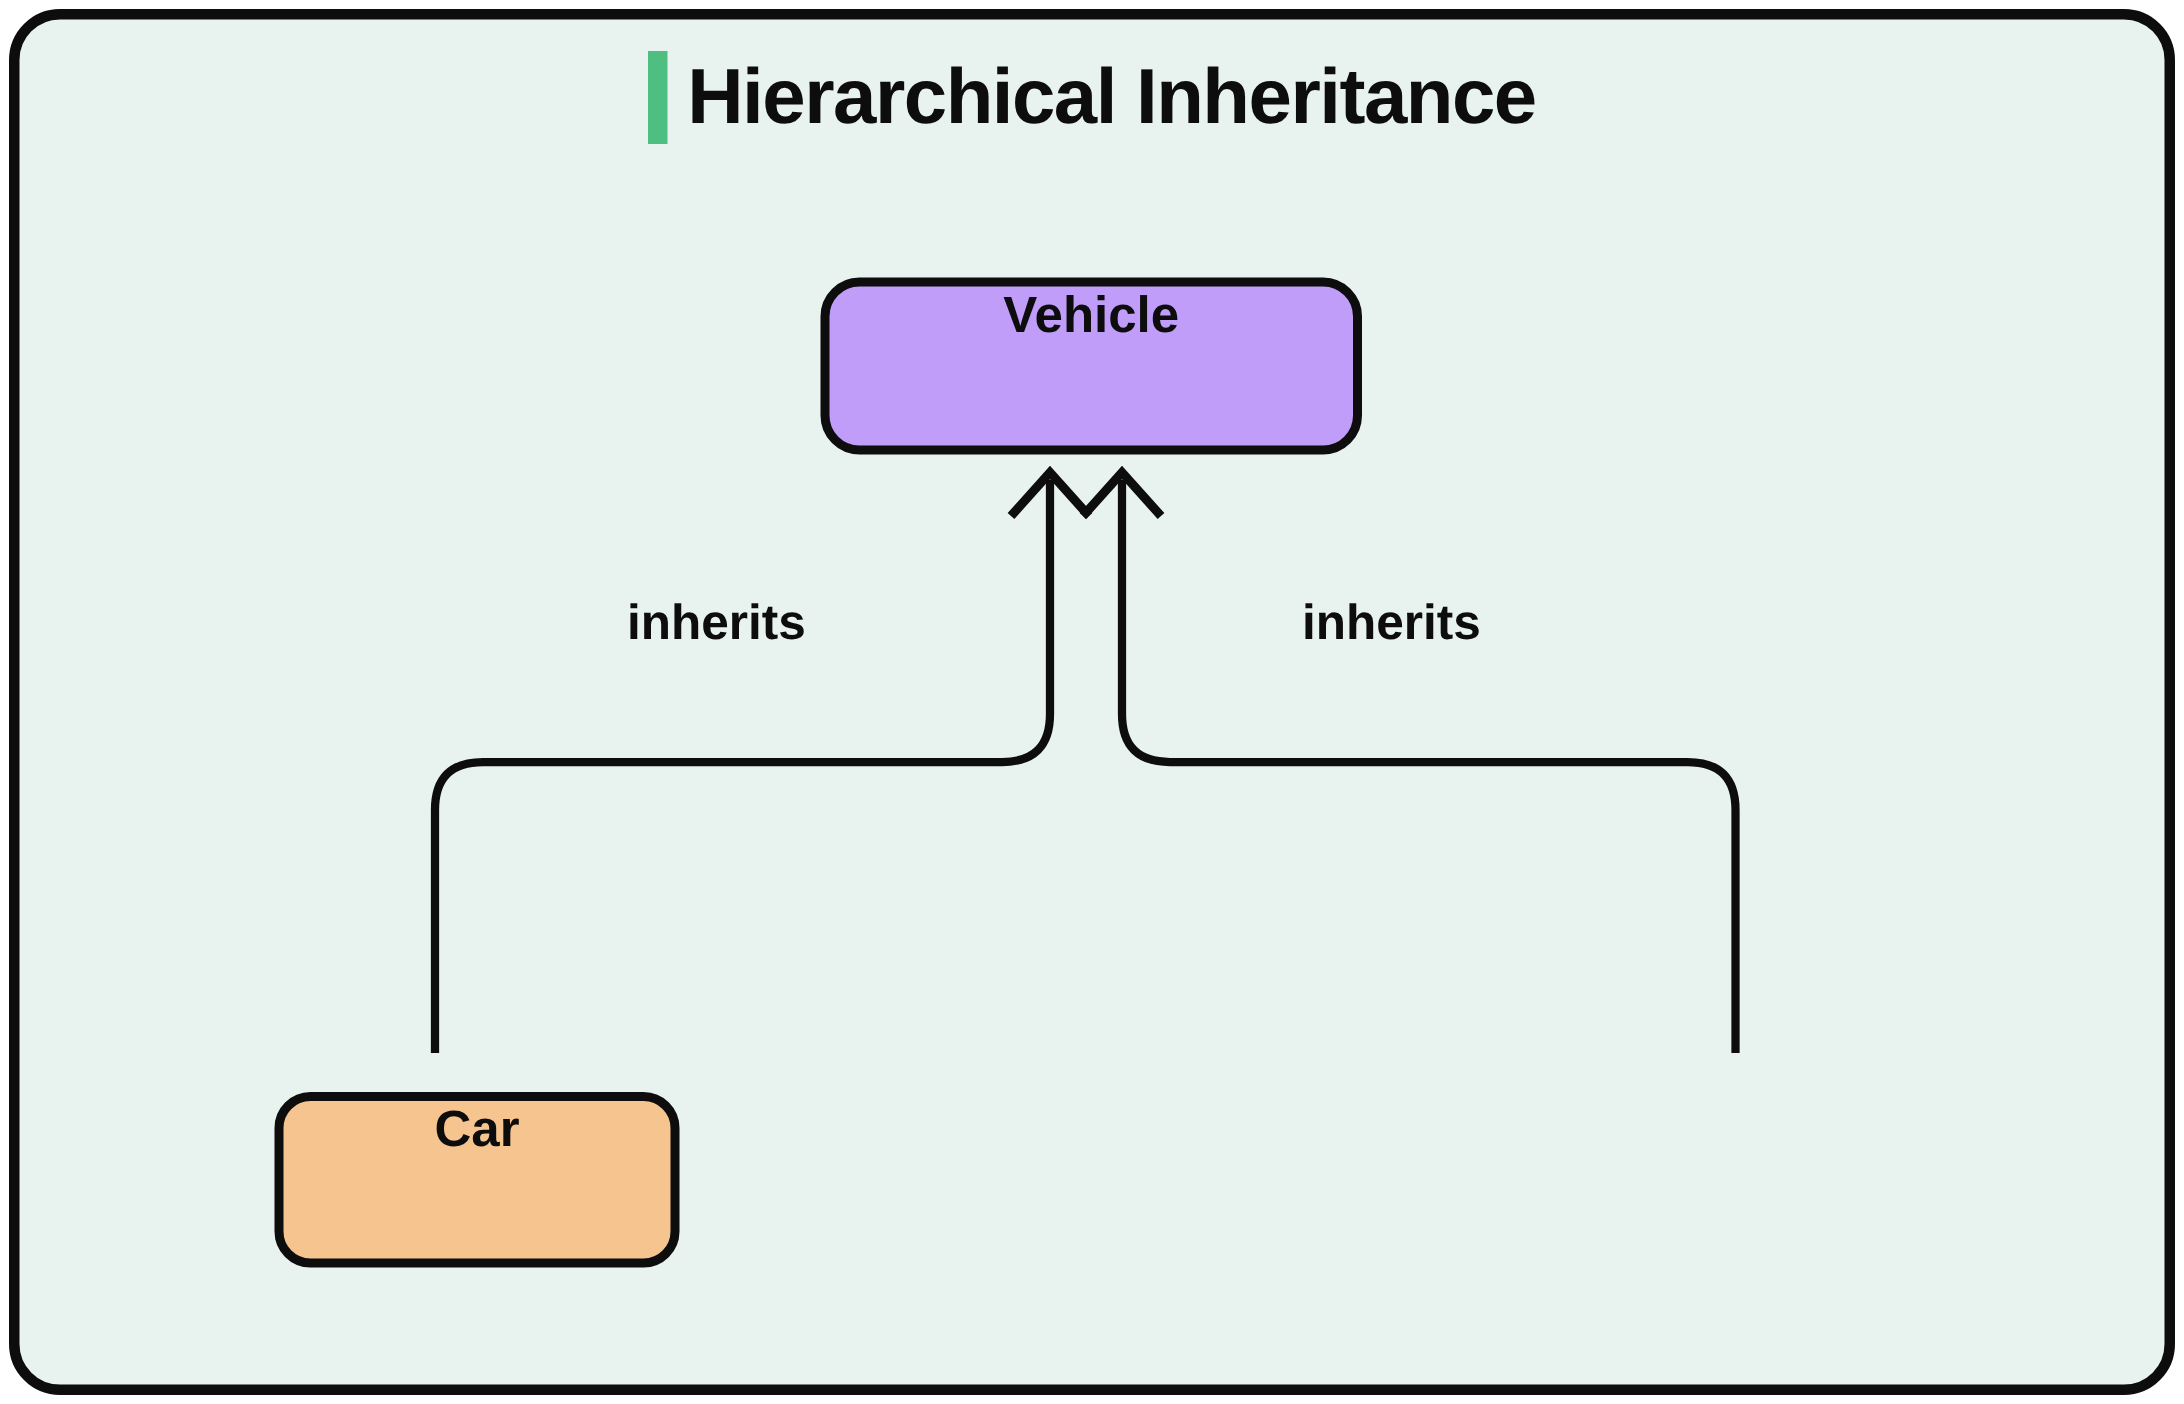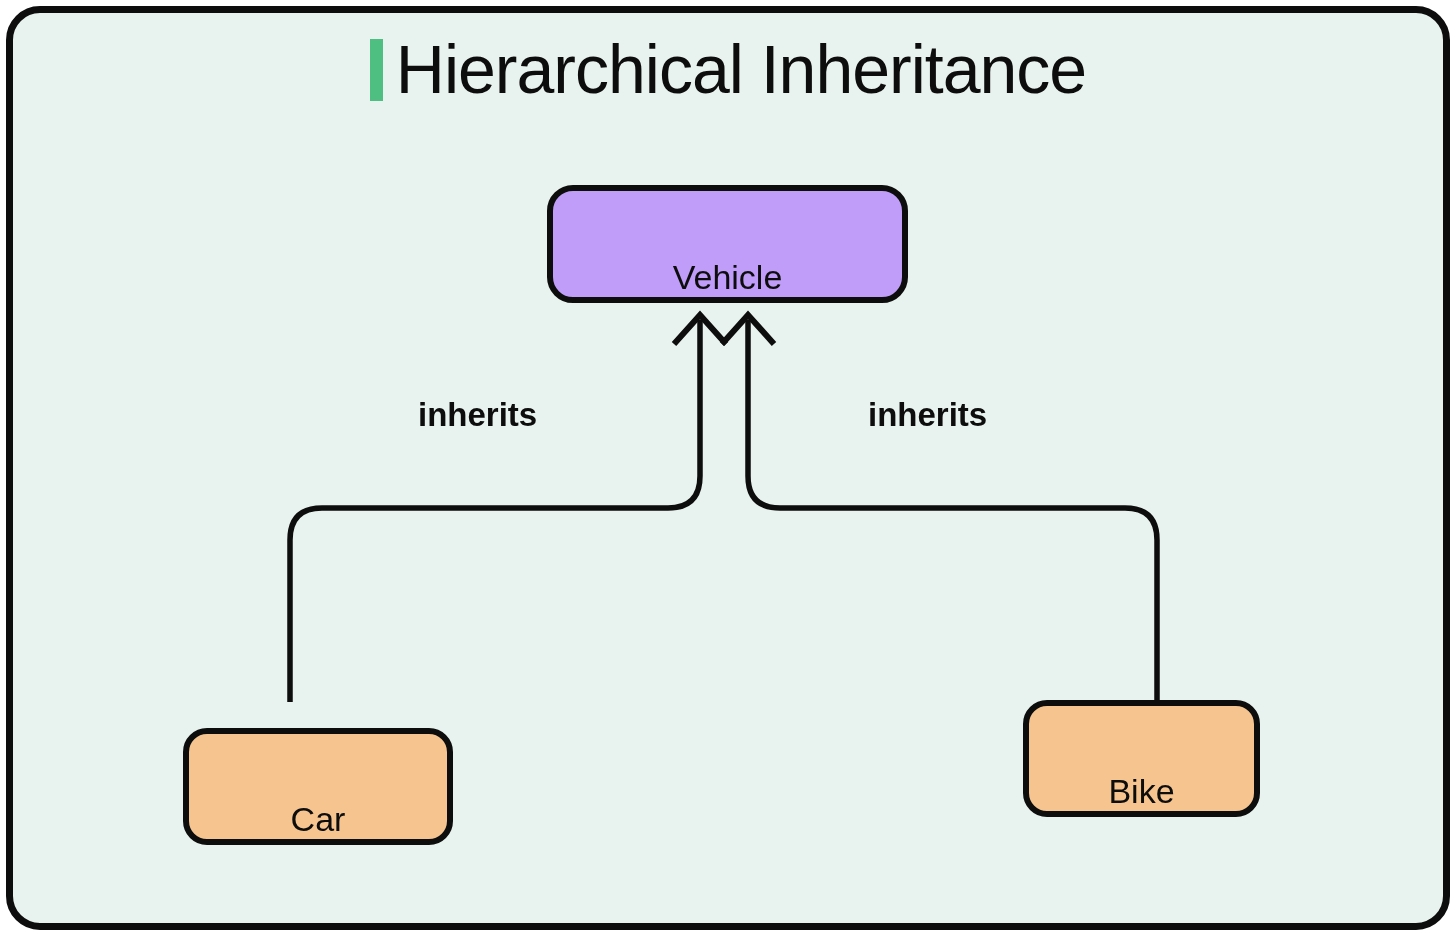--- a/index.html
+++ b/index.html
@@ -25,27 +25,27 @@
   }
   .title-row{
     position:absolute;left:0;top:34px;width:100%;
     display:flex;justify-content:center;align-items:center;gap:13px;
   }
   .accent-bar{
     width:13px;height:62px;background:var(--accent-green);
     flex:0 0 auto;
   }
   .title-text{
-    font-size:68px;font-weight:normal;color:var(--text);
+    font-size:52px;font-weight:bold;color:var(--text);
     letter-spacing:-1px;line-height:1.05;
   }
   .node{
-    position:absolute;display:flex;align-items:flex-end;justify-content:center;
+    position:absolute;display:flex;align-items:flex-start;justify-content:center;
     border:6px solid var(--node-border);
-    font-weight:normal;color:var(--text);
+    font-weight:bold;color:var(--text);
   }
   .node-parent{
     left:547px;top:185px;width:361px;height:118px;
     background:var(--node-parent-fill);border-radius:26px;font-size:34px;
   }
   .node-car{
     left:183px;top:728px;width:270px;height:117px;
     background:var(--node-child-fill);border-radius:24px;font-size:34px;
   }
   .node-bike{
@@ -83,19 +83,16 @@
   </svg>
 
   <div class="node node-parent">
     <span>Vehicle</span>
   </div>
 
   <div class="node node-car">
     <span>Car</span>
   </div>
 
-  <div class="node node-bike">
-    <span>Bike</span>
-  </div>
 
   <div class="edge-label edge-label-left">inherits</div>
   <div class="edge-label edge-label-right">inherits</div>
 </div>
 
 </body></html>

